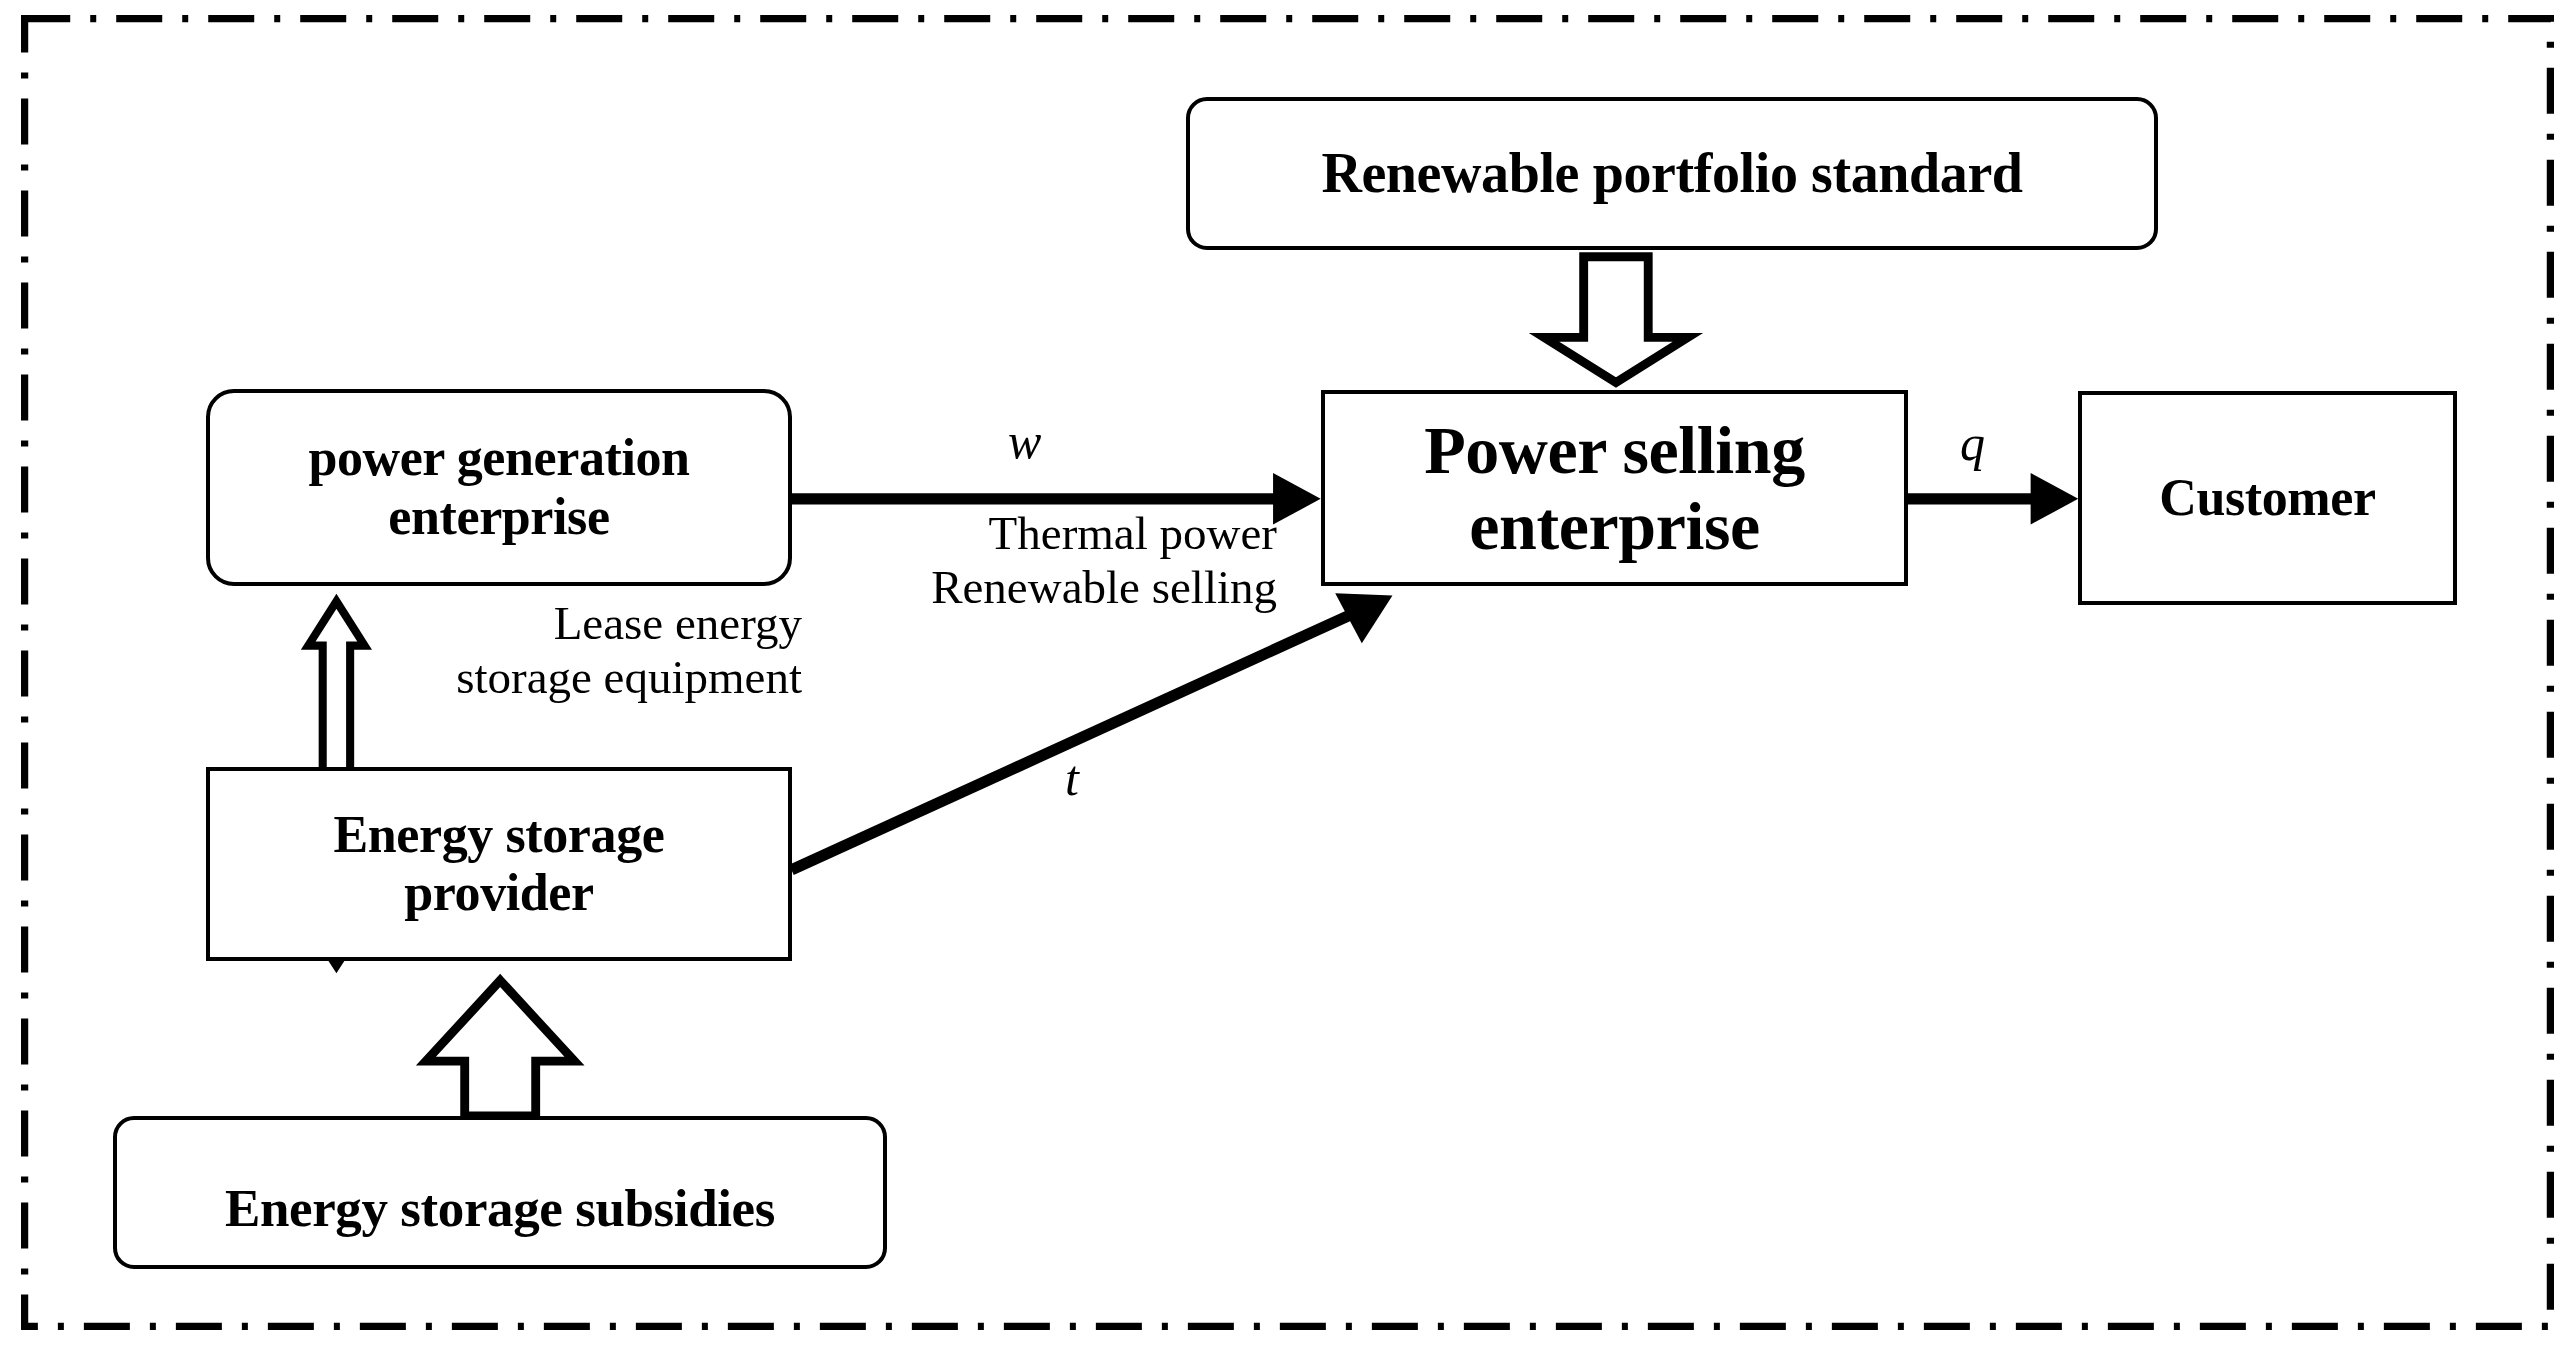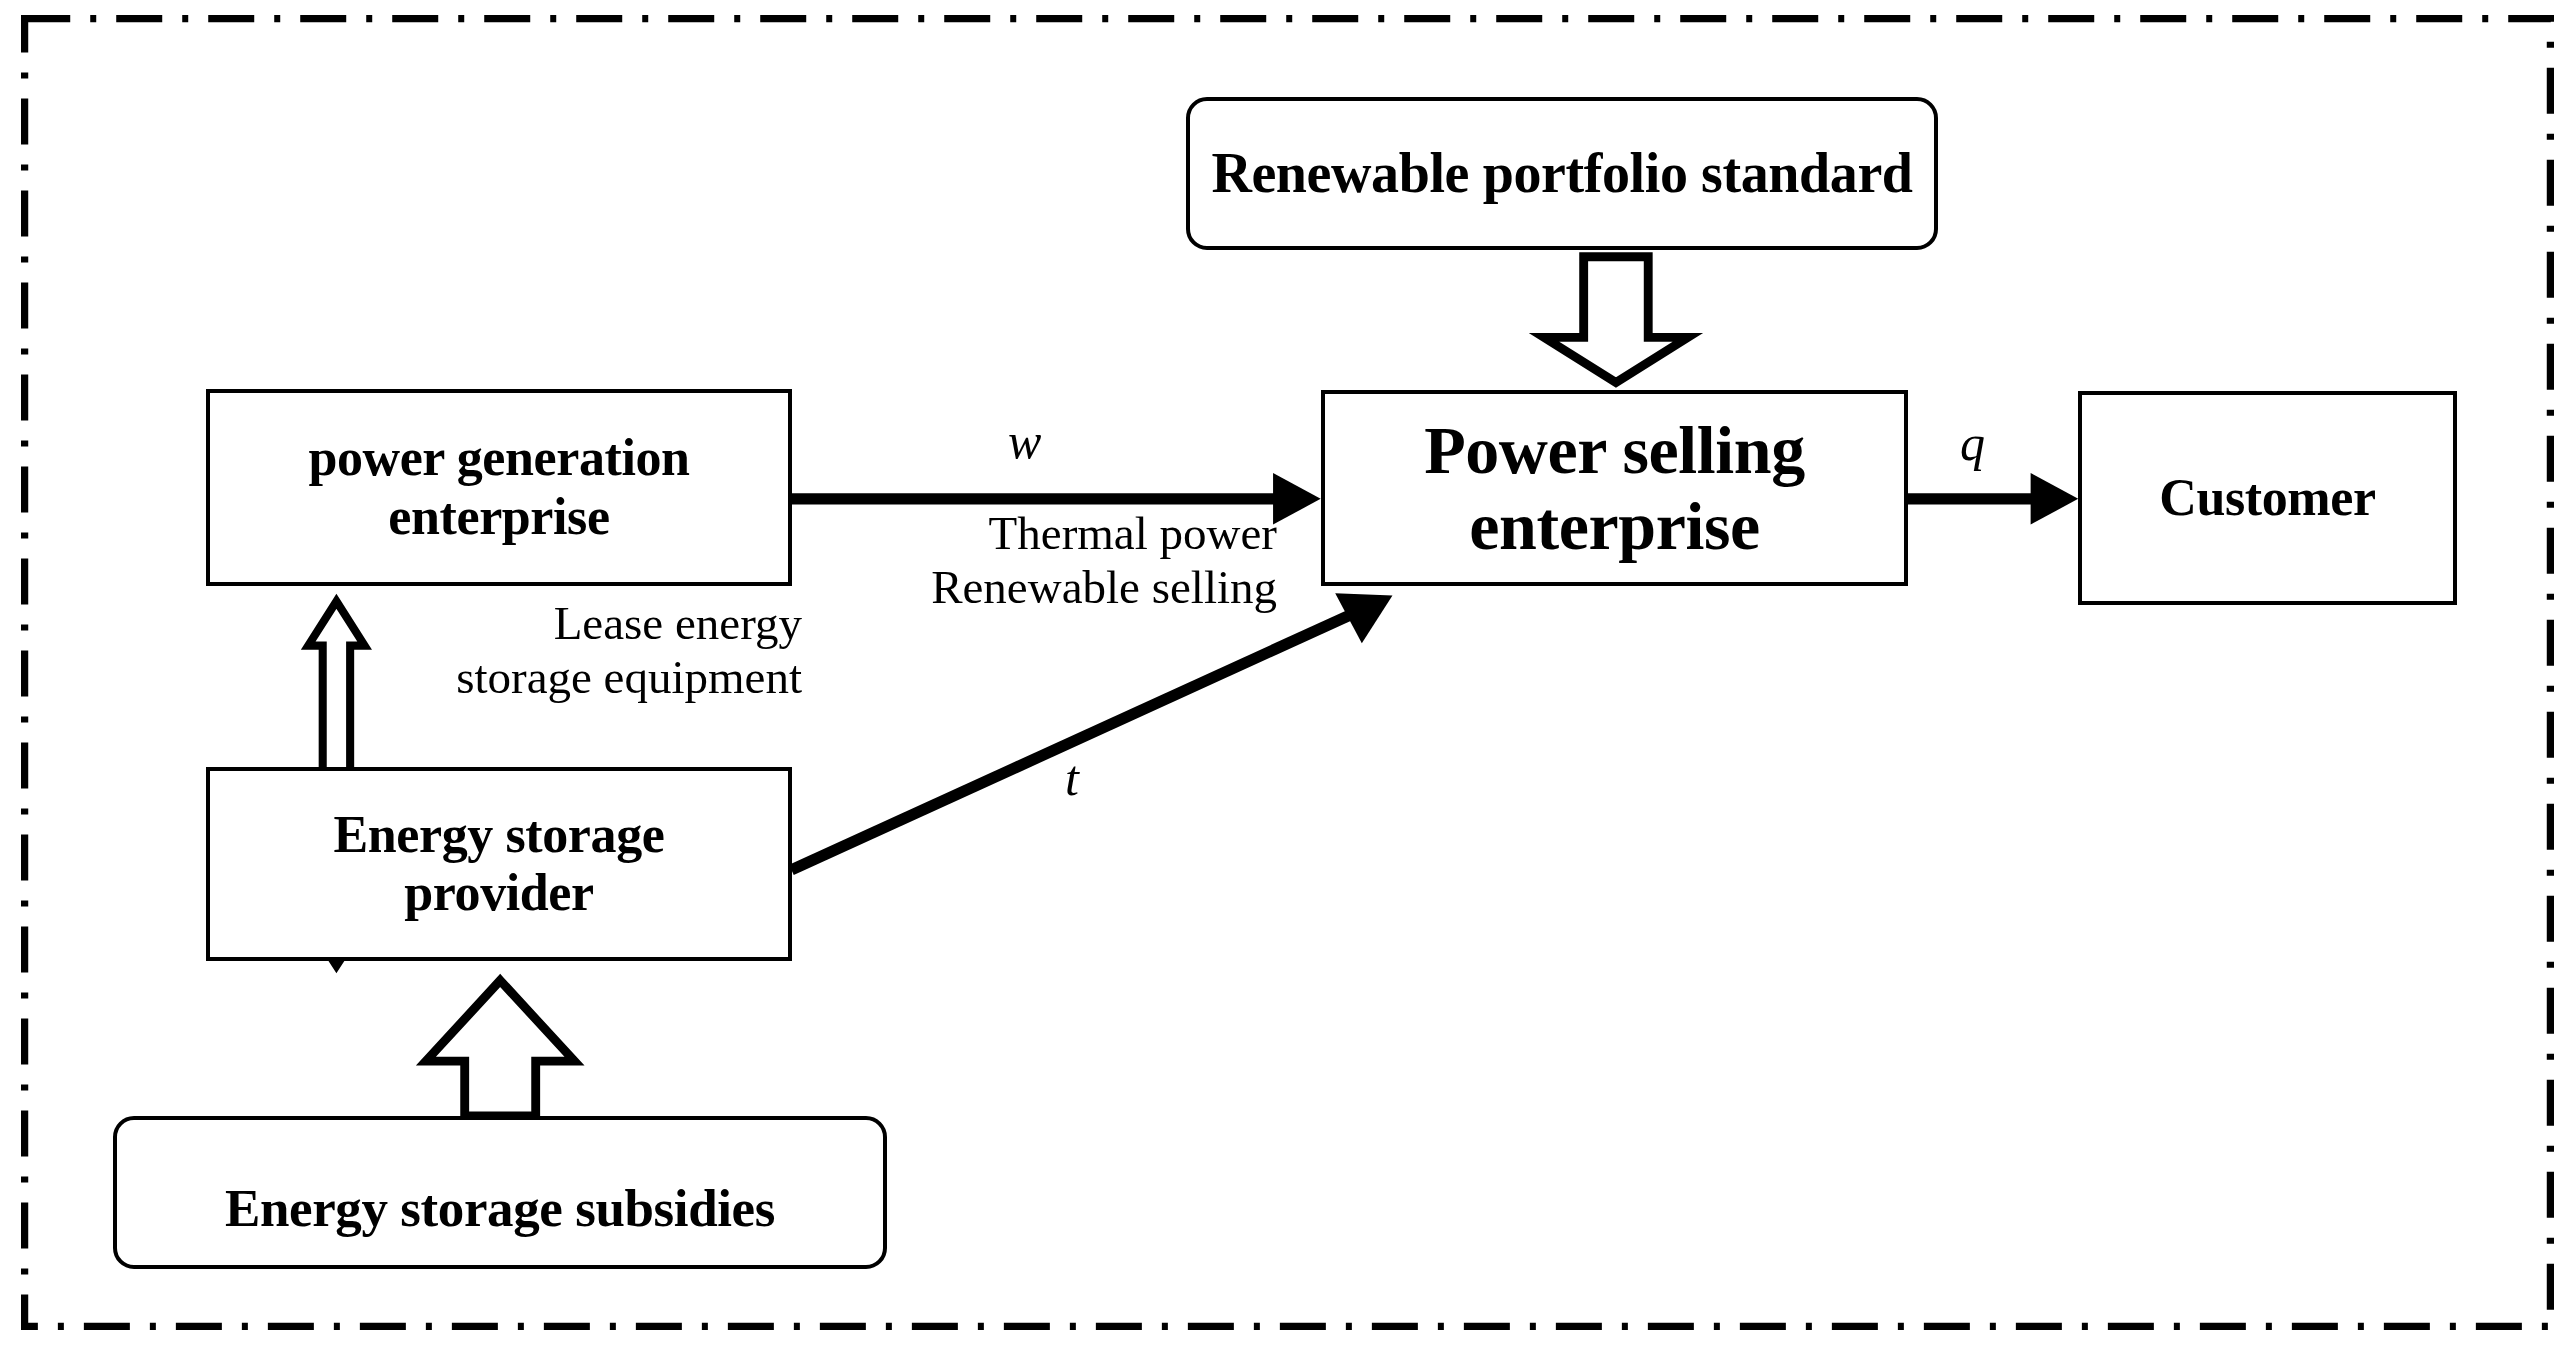--- a/index.html
+++ b/index.html
@@ -45,24 +45,24 @@
     color: #000000;
     line-height: 1.12;
     letter-spacing: -0.4px;
   }
   .node.rounded {
     border-radius: 21px;
     border-width: 4px;
   }
 
   
-  #node-rps        { left: 1186px; top: 97px;  width: 752px; height: 153px; }
+  #node-rps        { left: 1186px; top: 97px;  width: 972px; height: 153px; }
   #node-rps .node-label { font-size: 56px; }
 
-  #node-powergen   { left: 206px;  top: 389px;  width: 586px;  height: 197px; }
+  #node-powergen   { left: 206px;  top: 389px;  width: 586px;  height: 197px; border-radius: 28px; }
   #node-powergen .node-label { font-size: 52px; }
 
   #node-selling    { left: 1321px; top: 390px;  width: 587px;  height: 196px; }
   #node-selling .node-label { font-size: 68px; }
 
   #node-customer   { left: 2078px; top: 391px;  width: 379px;  height: 214px; }
   #node-customer .node-label { font-size: 52px; }
 
   #node-storage    { left: 206px;  top: 767px;  width: 586px;  height: 194px; }
   #node-storage .node-label { font-size: 52px; }

